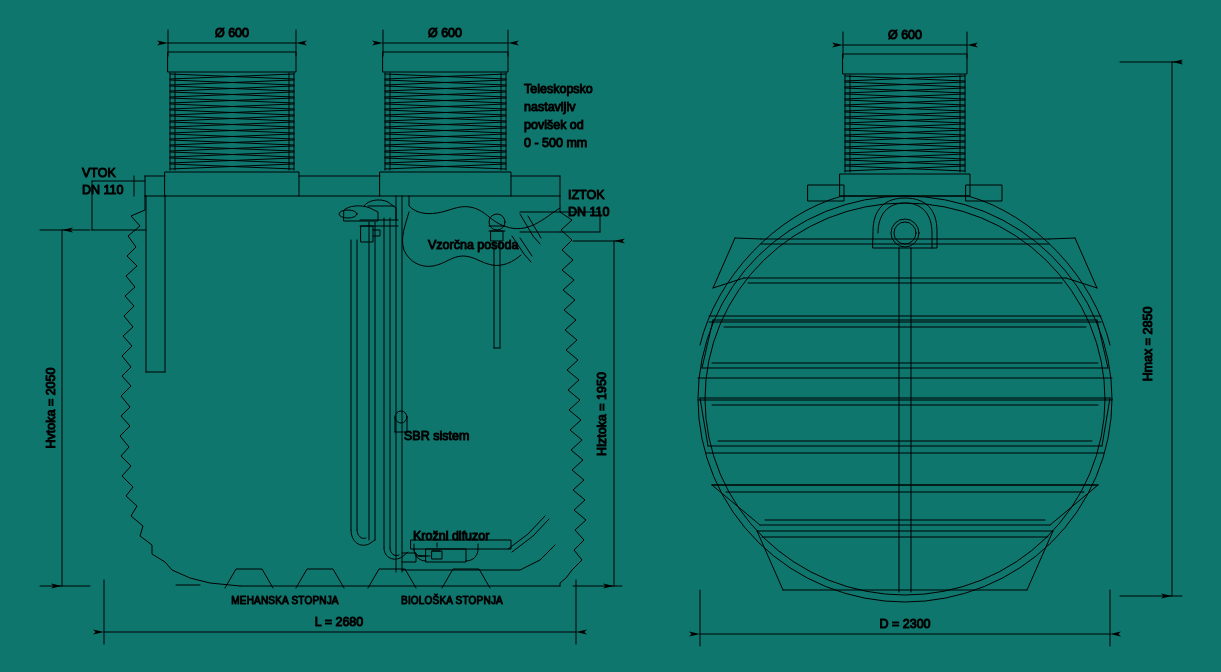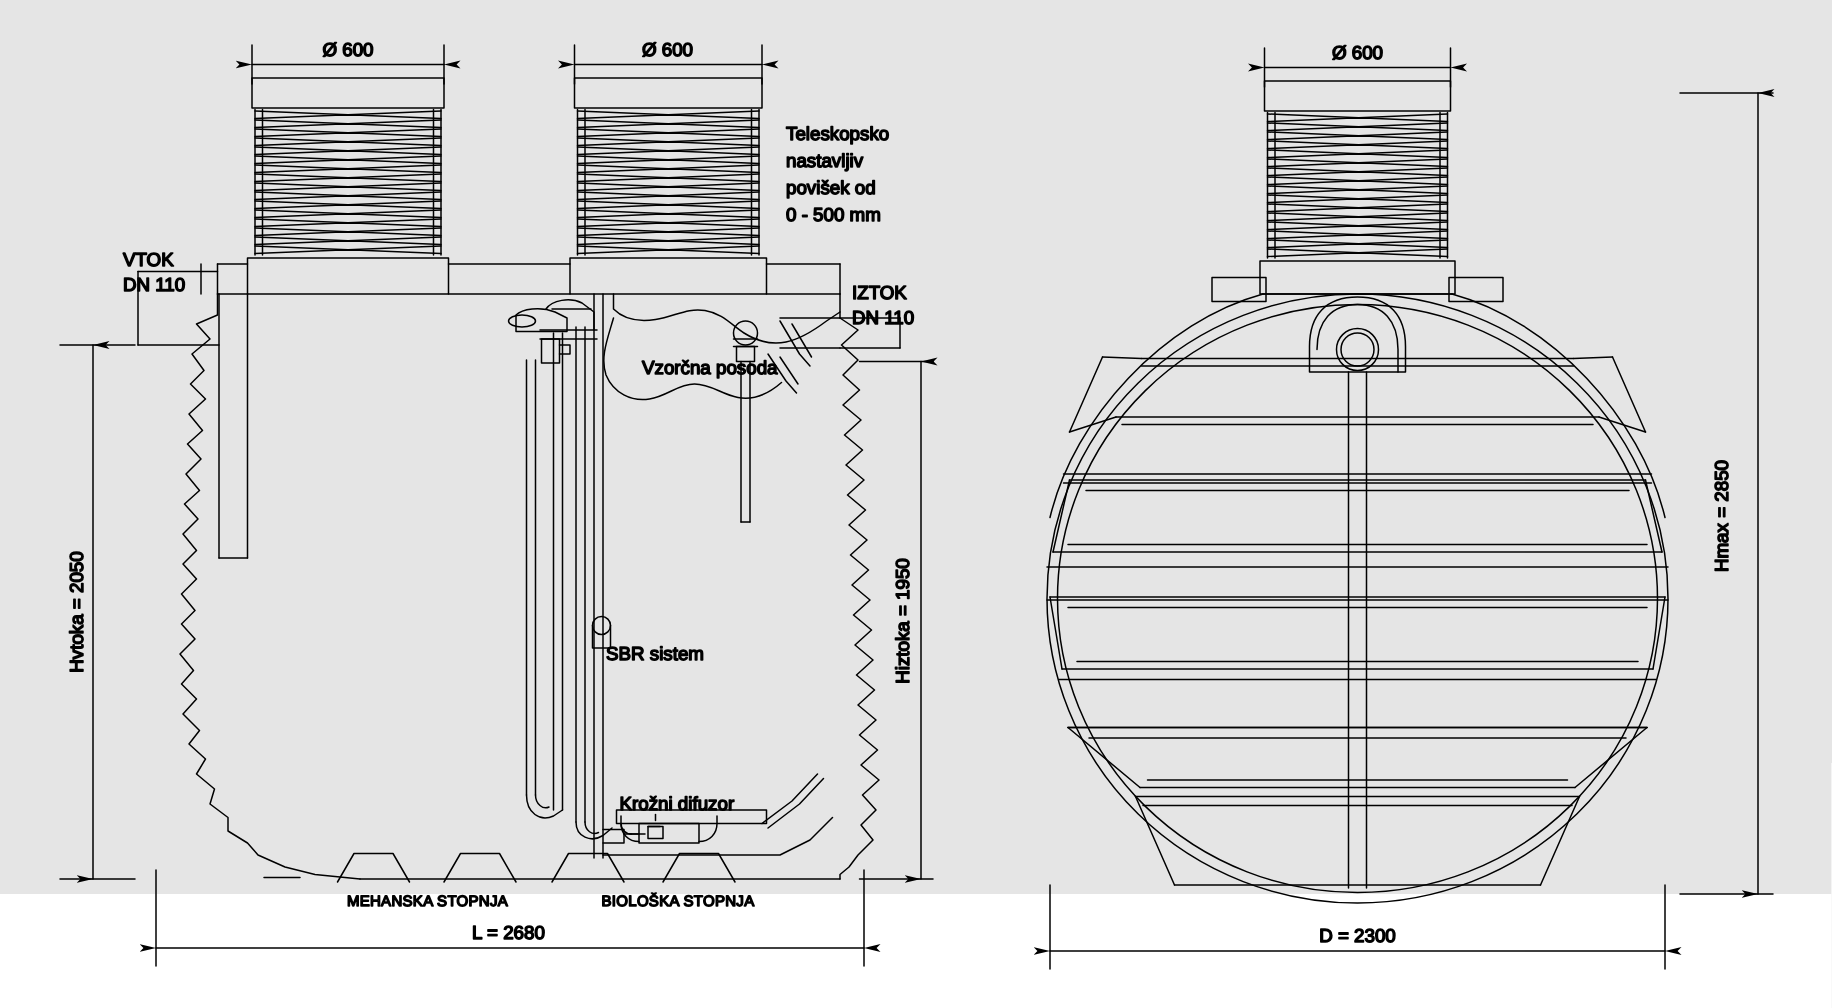--- a/index.html
+++ b/index.html
@@ -1,17 +1,17 @@
 <!DOCTYPE html>
 <html><head>
 <meta charset="utf-8">
 <style>
   html,body{margin:0;padding:0;background:#ffffff;}
   body{width:1221px;height:672px;font-family:"Liberation Sans",sans-serif;overflow:hidden;}
-  #stage{position:relative;width:1221px;height:596px;background:#e5e5e5;}
+  #stage{position:relative;width:1221px;height:672px;background:#0f766e;}
   svg{display:block;}
   .lbl{font-family:"Liberation Sans",sans-serif;fill:#000;font-size:12.5px;}
   .lbl-xs{font-size:10px;letter-spacing:.2px;}
   text{dominant-baseline:auto;}
 </style>
 </head>
 <body>
 
 <div id="stage">
 <svg width="1221" height="672" viewBox="0 0 1221 672" xmlns="http://www.w3.org/2000/svg">

